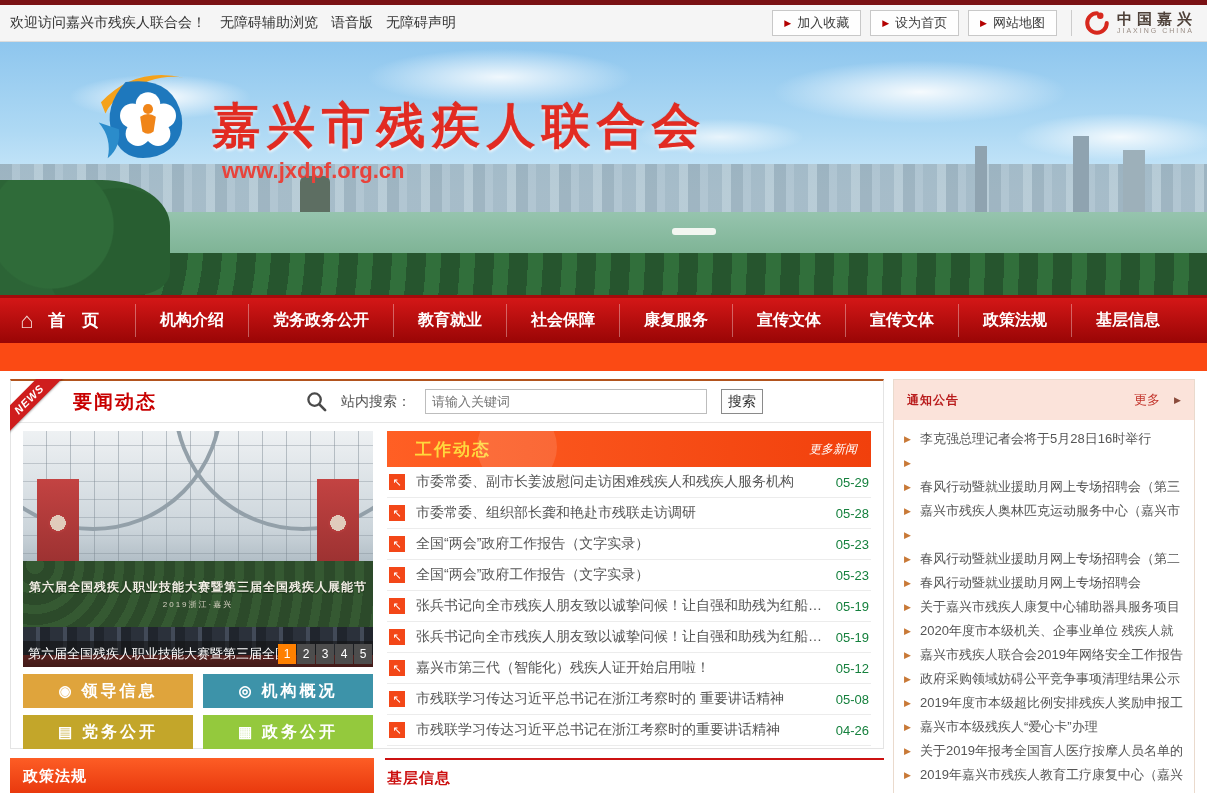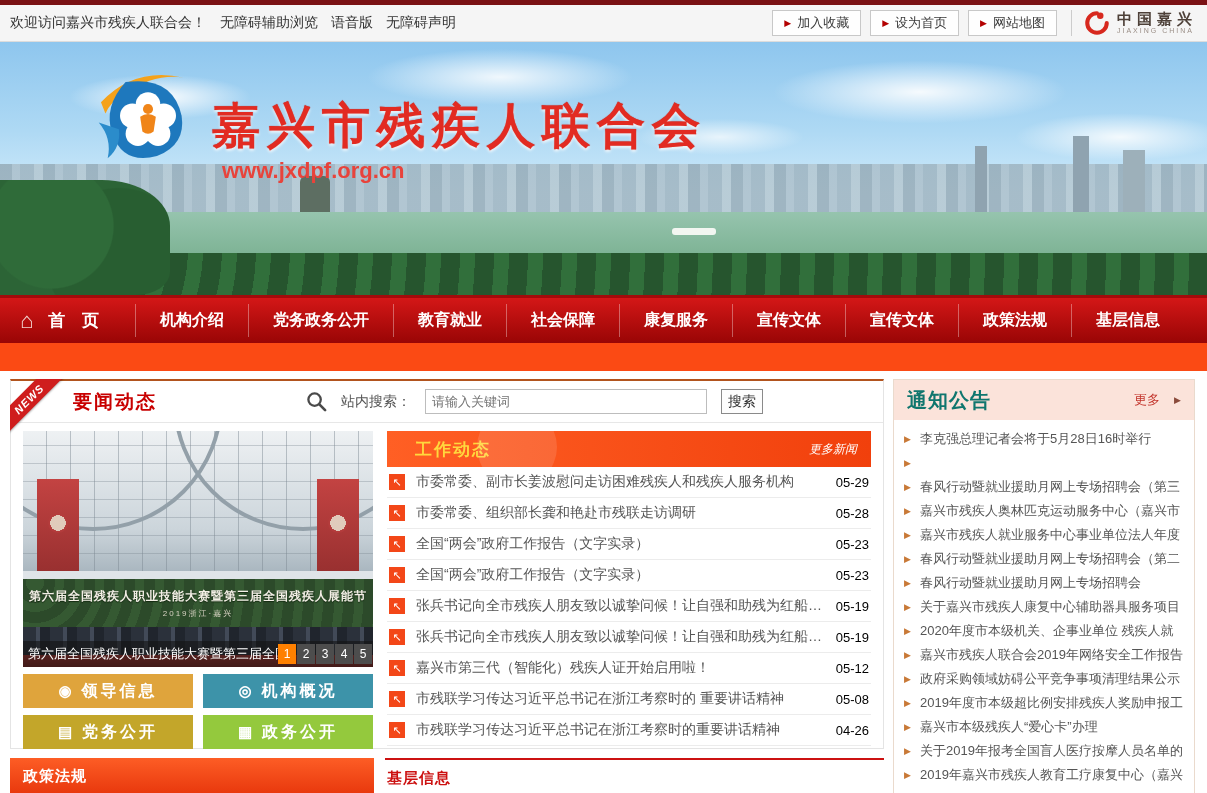--- a/index.html
+++ b/index.html
@@ -96,21 +96,21 @@
   }
   .ci-grid { position:absolute; inset:0 0 96px 0;
     background:repeating-linear-gradient(90deg, transparent 0 23px, rgba(120,132,142,.45) 23px 24px),
                repeating-linear-gradient(0deg, transparent 0 17px, rgba(120,132,142,.35) 17px 18px); }
   .ci-arch { position:absolute; width:260px; height:260px; border:4px solid #93a0a9; border-radius:50%; top:-160px; background:transparent; }
   .ci-arch.a1 { left:-60px; } .ci-arch.a2 { right:-60px; }
   .ci-pillar { position:absolute; top:48px; width:42px; height:92px; background:linear-gradient(180deg,#c34342,#993030); }
   .ci-pillar.p1 { left:14px; } .ci-pillar.p2 { right:14px; }
   .ci-pillar::after { content:""; position:absolute; left:11px; top:34px; width:20px; height:20px;
     border-radius:50%; background:radial-gradient(circle,#e9e4d2 55%, #b53c3c 56%); opacity:.85; }
-  .ci-hedge { position:absolute; left:0; right:0; bottom:40px; height:48px; background:#2c4a2a;
+  .ci-hedge { position:absolute; left:0; right:0; bottom:40px; height:66px; background:#2c4a2a;
     background-image:repeating-radial-gradient(circle at 12px 4px, #355932 0 9px, #2c4a2a 9px 20px);
     display:flex; flex-direction:column; align-items:center; justify-content:center; gap:3px; }
   .ci-hedge .l1 { color:#f3efe6; font-size:12px; font-weight:bold; letter-spacing:1px; text-shadow:0 1px 1px #13280f; white-space:nowrap; }
   .ci-hedge .l2 { color:#d8d3c3; font-size:8px; letter-spacing:2px; }
   .ci-people { position:absolute; left:0; right:0; bottom:12px; height:28px;
     background:repeating-linear-gradient(90deg,#2b313b 0 13px,#424a58 13px 17px,#20252d 17px 27px); }
   .ci-table { position:absolute; left:0; right:0; bottom:0; height:12px; background:linear-gradient(180deg,#c03a34,#8e2622); }
   .carousel-caption { position:absolute; left:0; right:0; bottom:0; height:26px; background:rgba(20,20,20,.62);
     display:flex; align-items:center; color:#fff; }
   .cap-text { flex:1; font-size:13px; padding-left:5px; white-space:nowrap; overflow:hidden; }
@@ -131,34 +131,34 @@
   .work-header::before { content:""; position:absolute; left:90px; top:-24px; width:80px; height:80px;
     border-radius:50%; background:rgba(255,255,255,.12); }
   .work-title { color:#ffd83d; font-size:17px; font-weight:bold; letter-spacing:2px; }
   .work-more { margin-left:auto; color:#fff; font-size:12px;font-style:italic; }
   .work-list { list-style:none; }
   .work-list li { display:flex; align-items:center; gap:11px; height:31px;
     border-bottom:1px solid #ececec; font-size:14px; color:#555; padding:0 2px; }
   .wn-icon { width:16px; height:16px; min-width:16px; background:#f34718; color:#fff; font-size:11px;
     display:flex; align-items:center; justify-content:center; }
   .wn-title { flex:1; overflow:hidden; text-overflow:ellipsis; white-space:nowrap; }
-  .wn-date { color:#000000; font-size:13px; }
+  .wn-date { color:#15803d; font-size:13px; }
 
   
   .bottom-row { display:flex; gap:11px; margin-top:9px; }
   .policy-box { width:364px; }
   .policy-header { height:36px; line-height:36px; padding-left:13px;
     background:linear-gradient(180deg,#fd5d25,#e8380d); color:#fff; font-size:15px; font-weight:bold; letter-spacing:1px; }
   .grass-box { flex:1; border-top:2px solid #cc1111; padding:9px 2px 8px; border-bottom:2px solid #2e9aa0; }
   .grass-title { color:#cc1111; font-size:15px; font-weight:bold; letter-spacing:1px; }
 
   
   .sidebar { width:302px; border:1px solid #eadacd; background:#fff; height:470px; }
   .sidebar-header { height:40px; background:#fbe3da; display:flex; align-items:center; padding:0 13px; }
-  .sidebar-title { color:#0f766e; font-size:20px; font-weight:bold; letter-spacing:1px; }
+  .sidebar-title { color:#b91c1c; font-size:12px; font-weight:bold; letter-spacing:1px; }
   .sidebar-more { margin-left:auto; color:#c3352c; font-size:13px; display:flex; align-items:center; gap:14px; }
   .sidebar-more .arr { font-size:9px; color:#8a4a3a; }
   .notice-list { list-style:none; padding:7px 10px; }
   .notice-list li { height:24px; display:flex; align-items:center; gap:7px;
     font-size:13px; color:#555; white-space:nowrap; overflow:hidden; }
   .nt-bullet { color:#c87937; font-size:9px; min-width:9px; }
   .nt-text { overflow:hidden; text-overflow:ellipsis; }
 </style>
 </head>
 <body>
@@ -400,21 +400,20 @@
         <li data-interactable="true">
         <span class="nt-bullet" data-interactable="false">▶</span>
         <span class="nt-text" data-interactable="true">春风行动暨就业援助月网上专场招聘会（第三</span>
       </li>
         <li data-interactable="true">
         <span class="nt-bullet" data-interactable="false">▶</span>
         <span class="nt-text" data-interactable="true">嘉兴市残疾人奥林匹克运动服务中心（嘉兴市</span>
       </li>
         <li data-interactable="true">
         <span class="nt-bullet" data-interactable="false">▶</span>
-        <span class="nt-text" data-interactable="true">嘉兴市残疾人就业服务中心事业单位法人年度</span>
       </li>
         <li data-interactable="true">
         <span class="nt-bullet" data-interactable="false">▶</span>
         <span class="nt-text" data-interactable="true">春风行动暨就业援助月网上专场招聘会（第二</span>
       </li>
         <li data-interactable="true">
         <span class="nt-bullet" data-interactable="false">▶</span>
         <span class="nt-text" data-interactable="true">春风行动暨就业援助月网上专场招聘会</span>
       </li>
         <li data-interactable="true">

